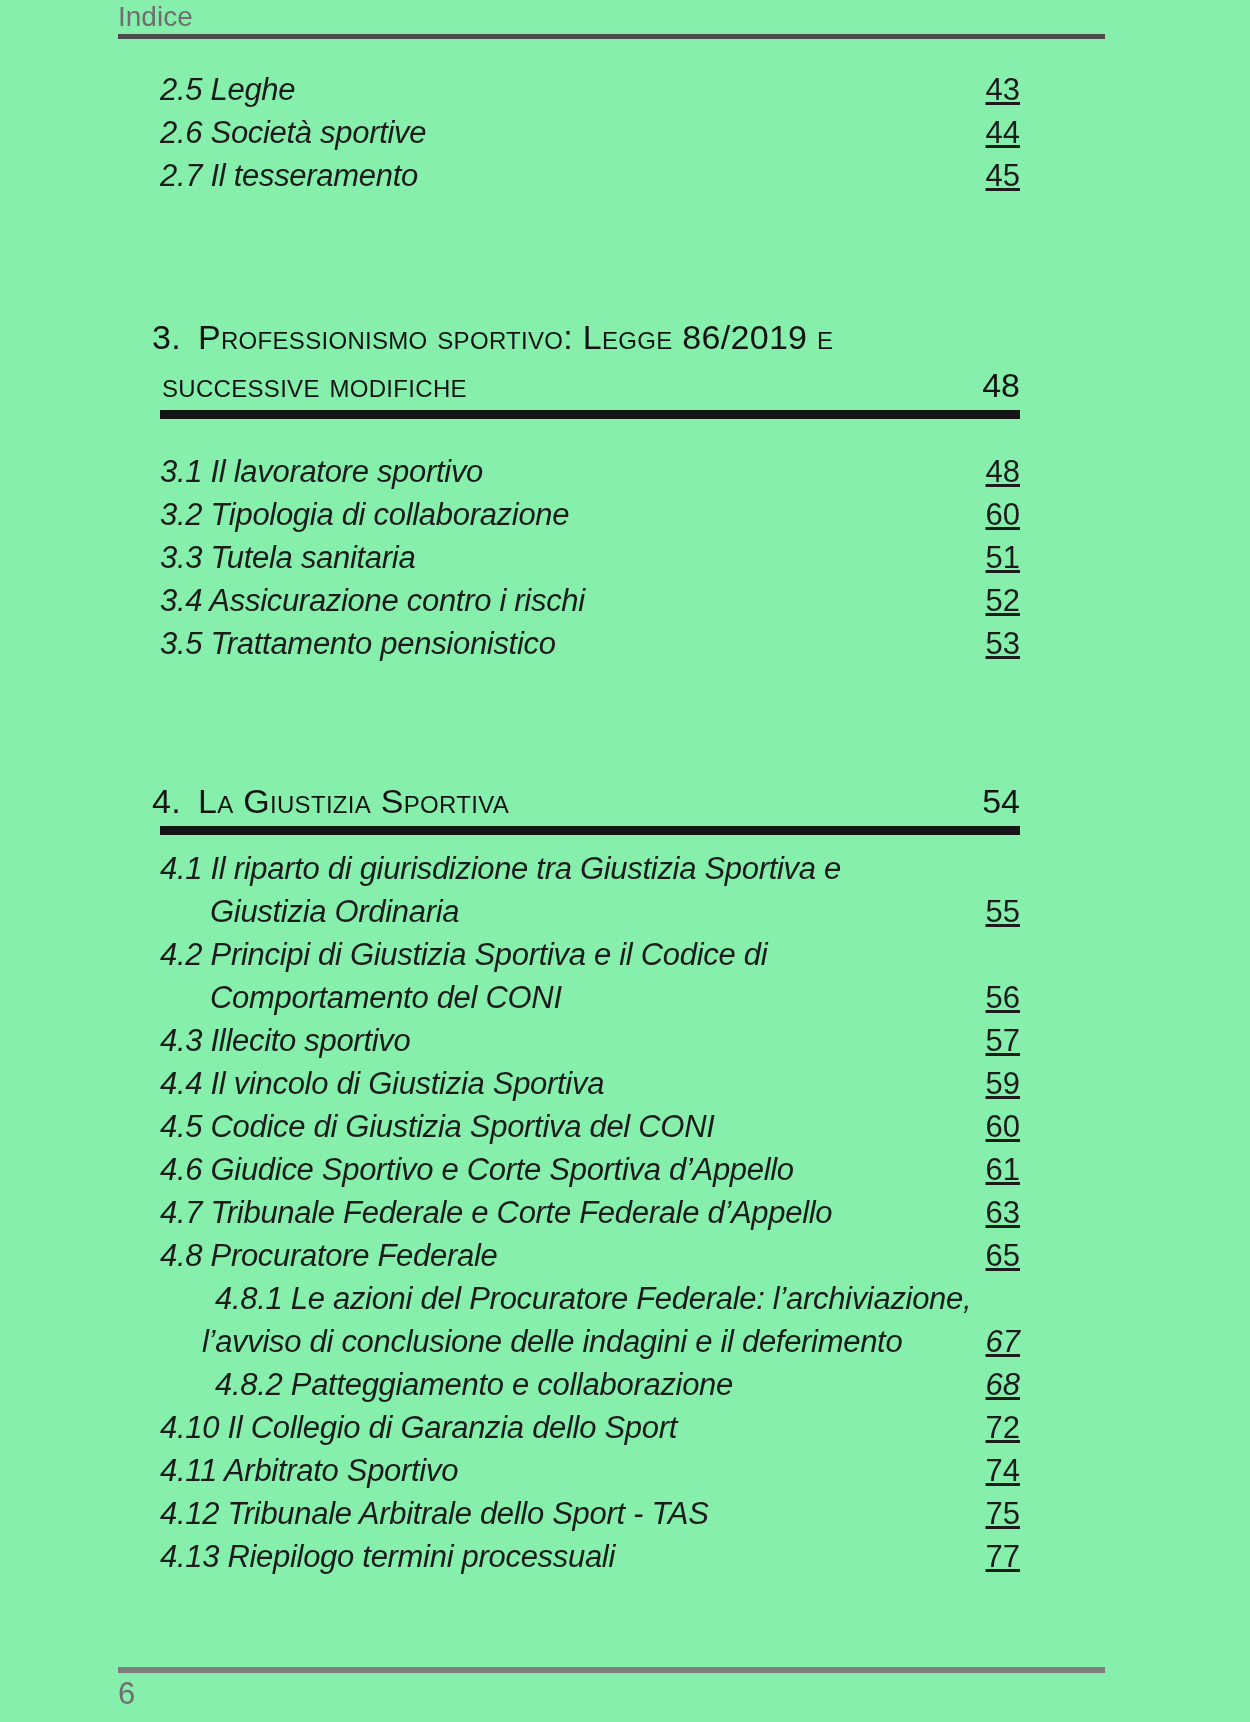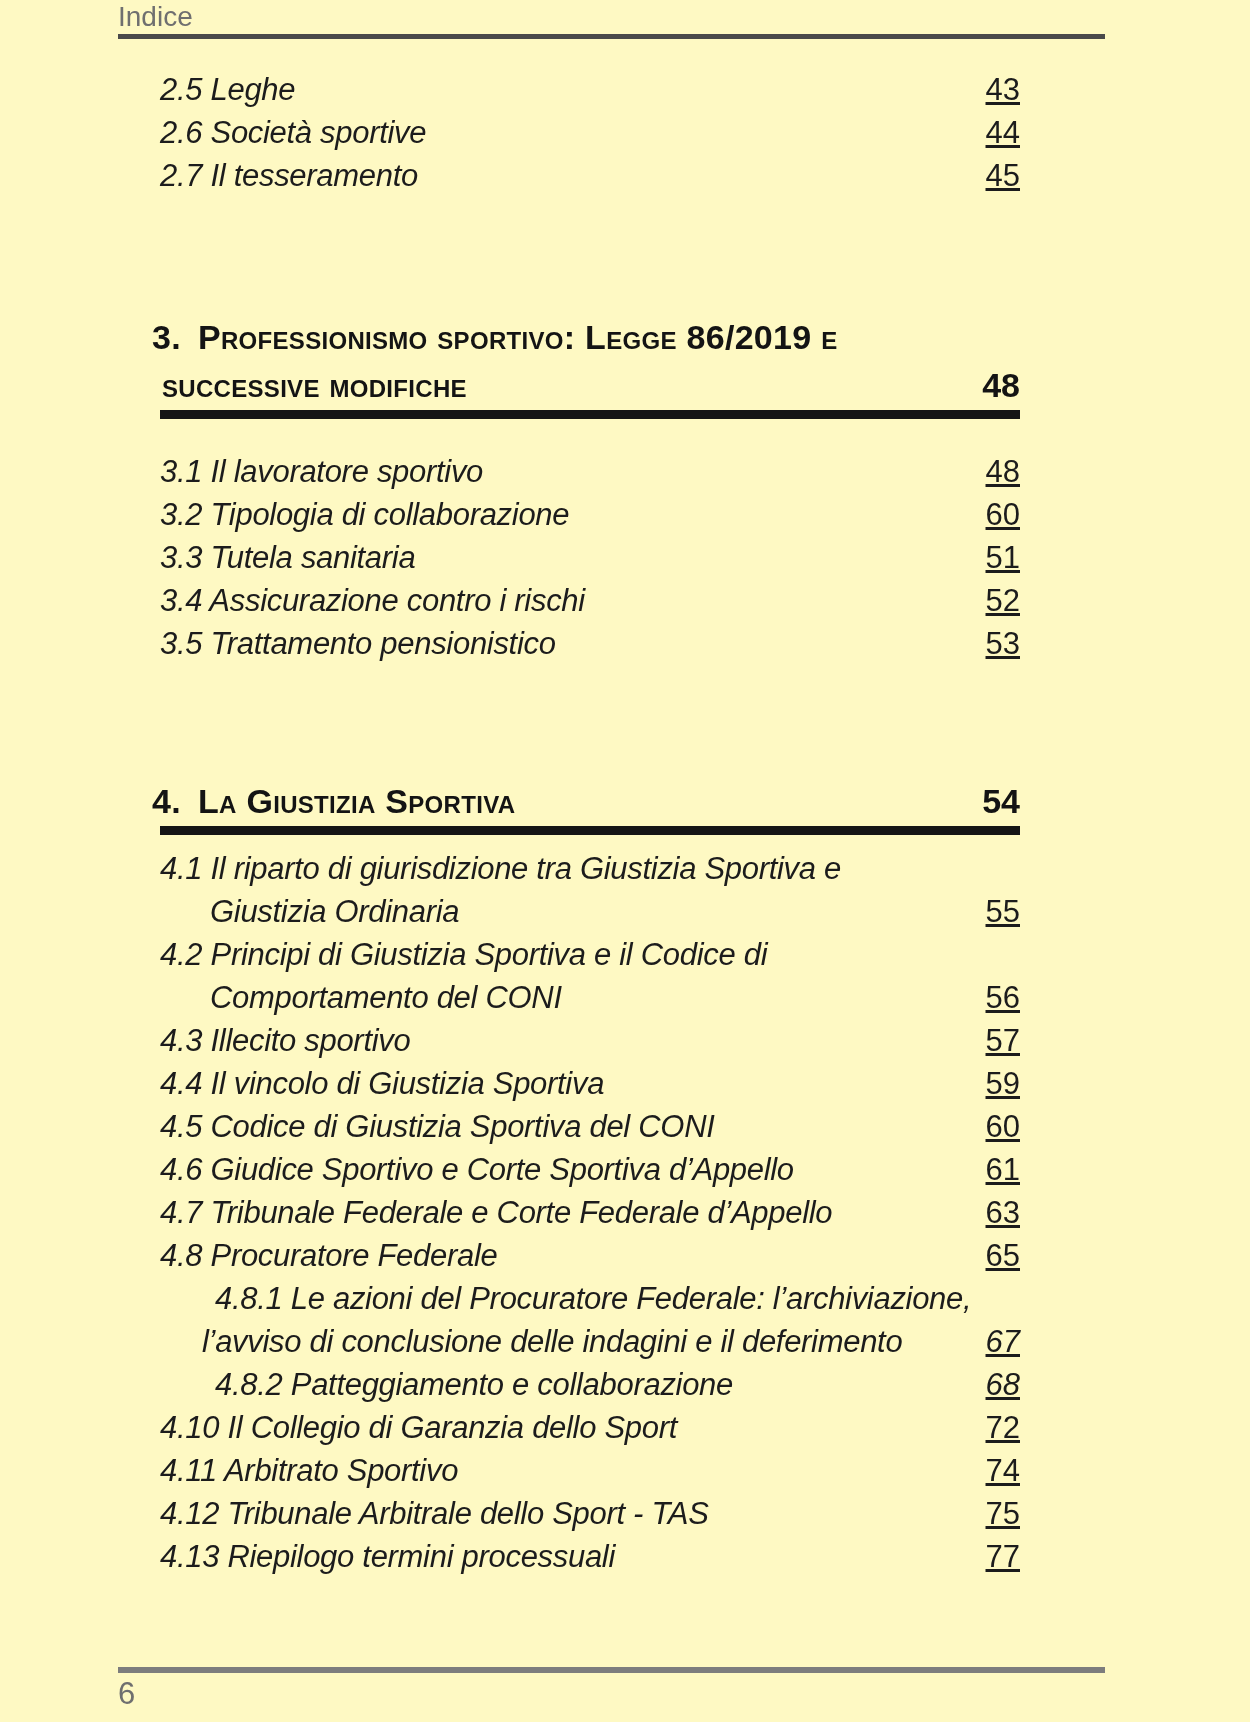--- a/index.html
+++ b/index.html
@@ -1,34 +1,34 @@
 <!DOCTYPE html>
 <html style="--text: #1c1c1c; --heading: #141414; --muted: #6f6f6f; --header-rule: #4a4a4a; --footer-rule: #7d7d7d; --section-rule: #151515;"><head>
 <meta charset="utf-8">
 <style>
   html,body { margin:0; padding:0; background:#ffffff; }
   .page {
-    position:relative; width:1250px; height:1722px; background:#fef9c3;
+    position:relative; width:1250px; height:1722px; background:#86efac;
     font-family:"Liberation Sans","DejaVu Sans",sans-serif; overflow:hidden;
   }
   .running-header {
     position:absolute; left:118px; top:1px;
     font-size:28px; line-height:32px; color:var(--muted,#6f6f6f);
   }
   .header-rule {
     position:absolute; left:118px; top:34px; width:987px; height:5px;
     background:var(--header-rule,#4a4a4a);
   }
   .content { position:absolute; left:160px; top:0; width:860px; }
   .toc-section { position:absolute; left:0; width:100%; }
   .s0 { top:68px; }
   .s1 { top:313px; }
   .s2 { top:777px; }
   .sec-heading {
-    position:relative; font-weight:bold; font-variant:small-caps;
+    position:relative; font-weight:normal; font-variant:small-caps;
     font-size:34px; line-height:48px; color:var(--heading,#141414);
     letter-spacing:0.3px;
   }
   .h-line { white-space:nowrap; }
   .h-num { display:inline-block; margin-left:-8px; width:46px; }
   .h-cont { margin-left:2px; }
   .h-page {
     position:absolute; right:0; bottom:0;
     font-variant:normal; font-size:34px; line-height:48px; letter-spacing:0;
   }

